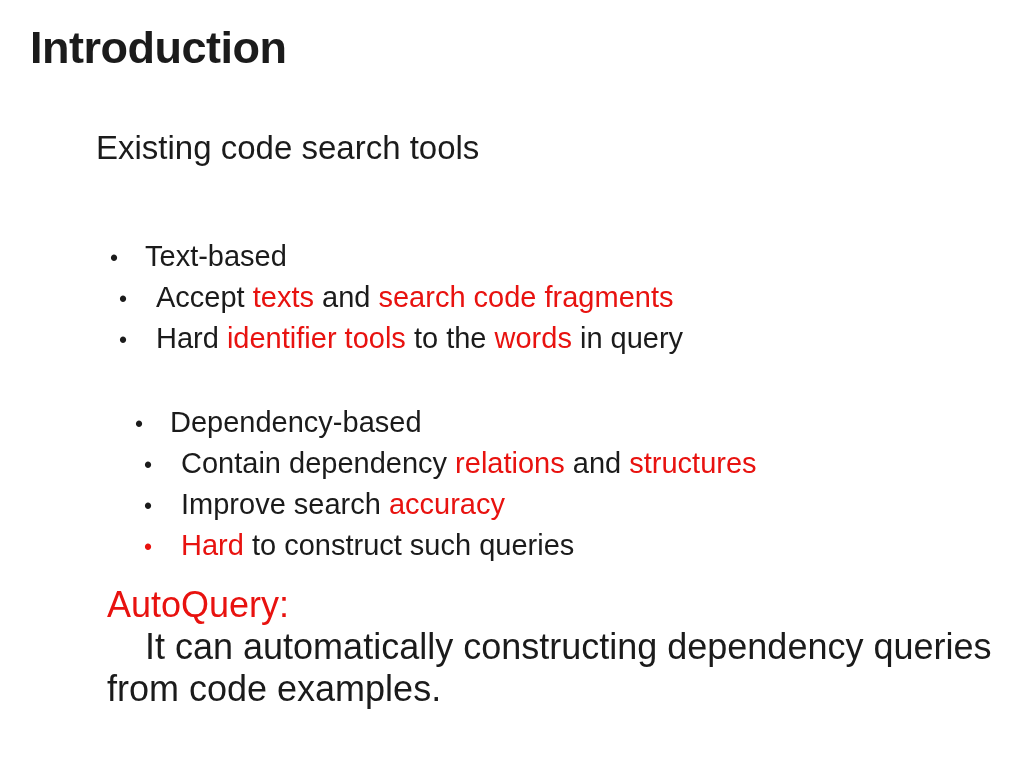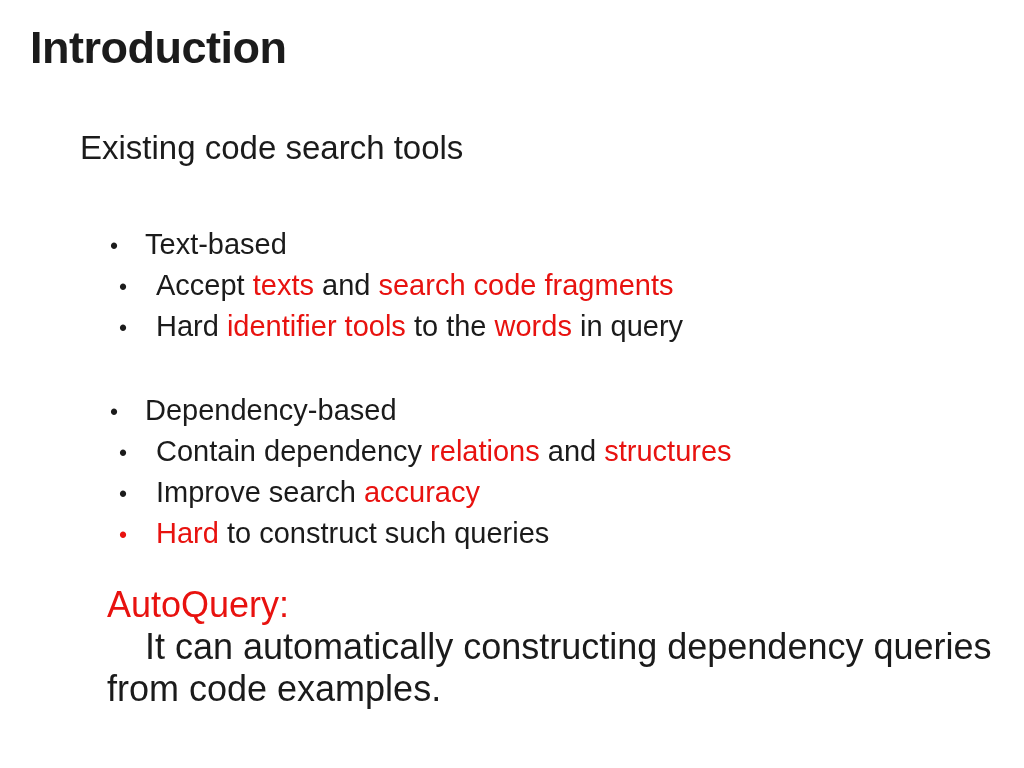--- a/index.html
+++ b/index.html
@@ -29,33 +29,33 @@
     top: 22px;
     margin: 0;
     font-size: 45px;
     line-height: 52px;
     font-weight: bold;
     letter-spacing: -0.5px;
     white-space: nowrap;
   }
   .subtitle {
     position: absolute;
-    left: 80px;
+    left: 96px;
     top: 128px;
     font-size: 33px;
     line-height: 40px;
     white-space: nowrap;
   }
   .content {
     position: absolute;
     left: 0;
-    top: 224px;
+    top: 236px;
     width: 1024px;
   }
-  .group + .group { margin-top: 43px; }
+  .group + .group { margin-top: 43px; margin-left: 25px; }
   .row {
     height: 41px;
     line-height: 41px;
     font-size: 29px;
     white-space: nowrap;
   }
   .row.level1 { padding-left: 110px; }
   .row.level2 { padding-left: 119px; }
   .row .bullet {
     display: inline-block;

